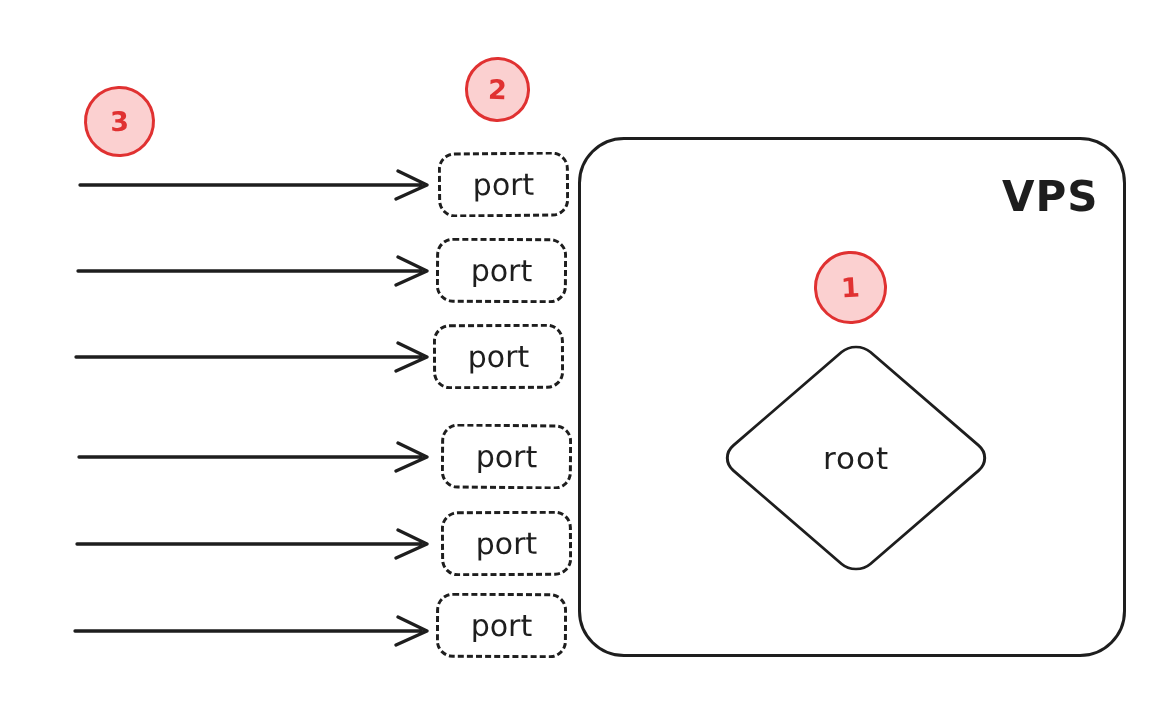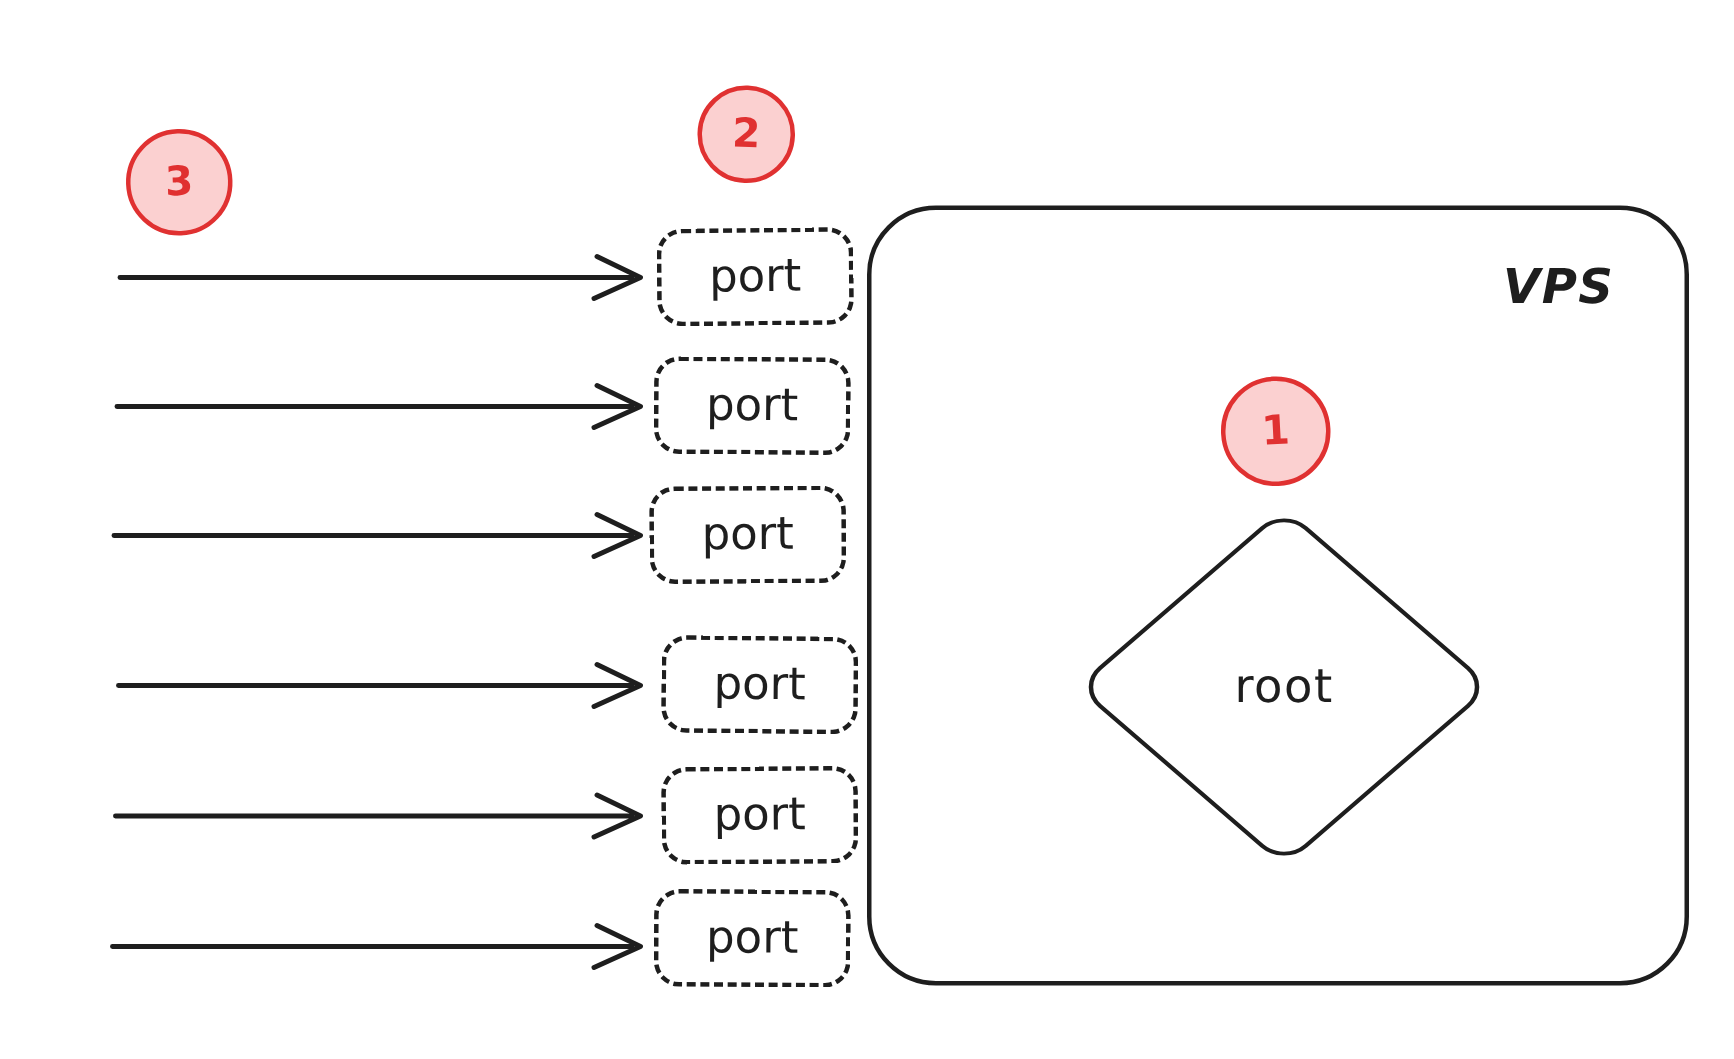--- a/index.html
+++ b/index.html
@@ -80,23 +80,22 @@
     width: 548px; height: 520px;
     border: 3.2px solid var(--ink);
     border-radius: 46px;
     background: transparent;
   }
   .vps-label {
     position: absolute;
     left: 1002px; top: 172px;
     width: 90px;
     color: var(--ink);
-    font-size: 32px;
+    font-size: 42px;
     font-weight: 600;
-    font-style: italic;
     letter-spacing: 1px;
   }
 
   
   .diamond {
     position: absolute;
     left: 856px; top: 458px;
     width: 197px; height: 197px;
     border: 3.4px solid var(--ink);
     border-radius: 22px;

